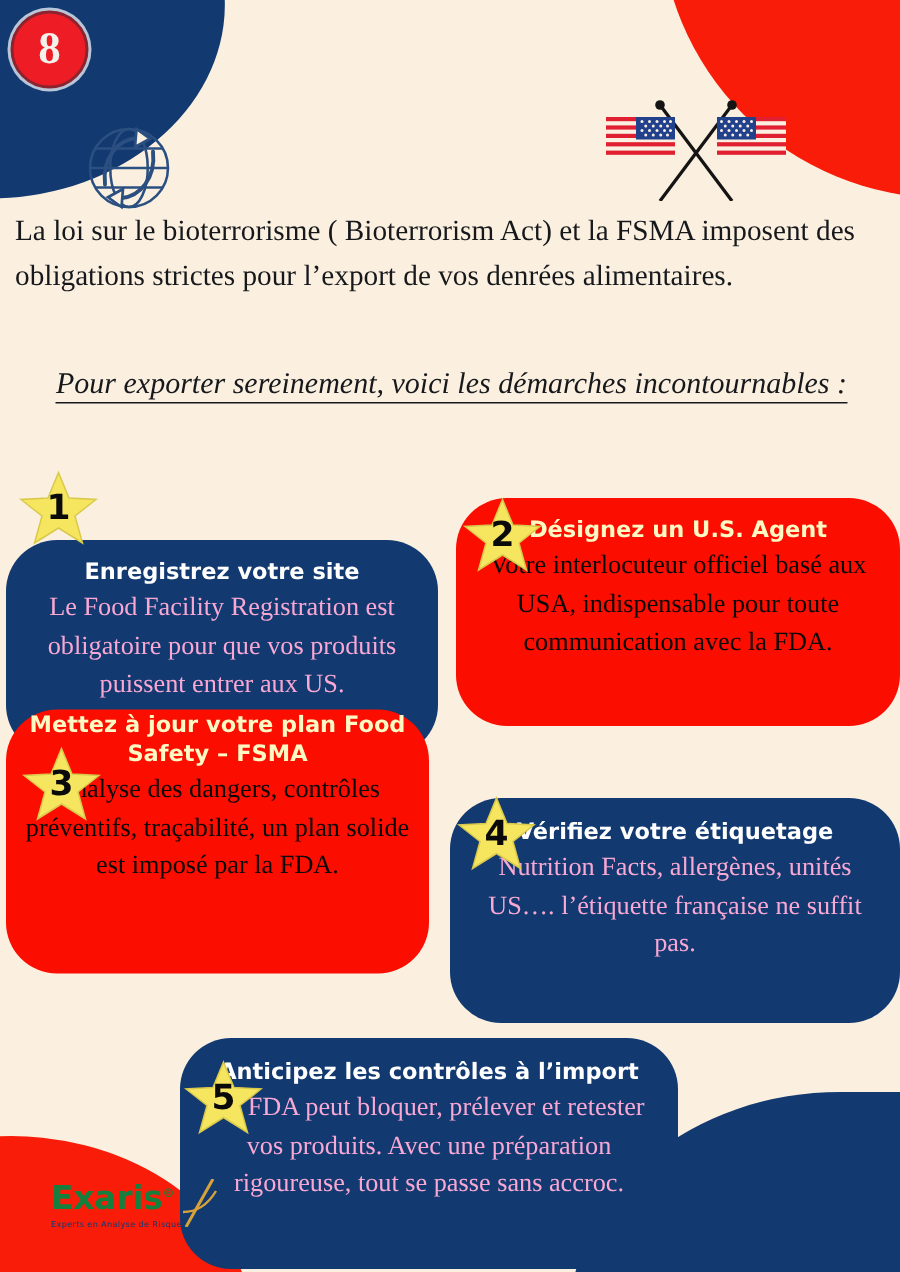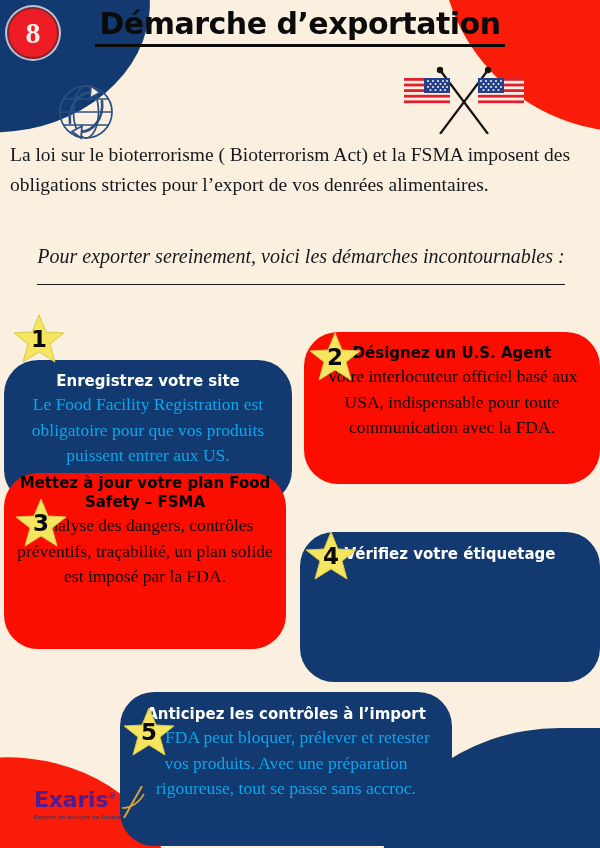--- a/index.html
+++ b/index.html
@@ -144,21 +144,21 @@
     width: 582px;
     text-align: center;
     font-family: "Liberation Serif", serif;
     font-style: italic;
     font-size: 20px;
     color: #16181c;
     z-index: 4;
   }
   .callout span {
     border-bottom: 1.5px solid #16181c;
-    padding-bottom: 17px;
+    padding-bottom: 1px;
   }
 
   
   .card {
     position: absolute;
     border-radius: 34px;
     box-sizing: border-box;
     z-index: 3;
     display: flex;
     flex-direction: column;
@@ -172,33 +172,33 @@
     font-weight: 700;
     font-size: 15px;
     line-height: 1.28;
     text-align: center;
     margin: 0;
     padding: 0 10px;
     width: 100%;
     box-sizing: border-box;
   }
   .card.blue .card-title { color: #ffffff; }
-  .card.red  .card-title { color: #000000; }
+  .card.red  .card-title { color: #fef9c3; }
 
   .card-body {
     font-family: "Liberation Serif", serif;
     font-size: 17.5px;
     line-height: 1.45;
     text-align: center;
     margin: 1px 0 0 0;
     padding: 0 12px;
     width: 100%;
     box-sizing: border-box;
   }
-  .card.blue .card-body { color: #0ea5e9; }
+  .card.blue .card-body { color: #f9a8d4; }
   .card.red  .card-body { color: #0a0a0a; }
 
   
   #card-1 { left: 4px;   top: 318px; width: 288px; height: 144px; padding-top: 12px; margin-top: 42px; }
   #card-2 { left: 304px; top: 332px; width: 296px; height: 152px; padding-top: 12px; }
   #card-3 { left: 4px;   top: 473px; width: 282px; height: 176px; padding-top: 1px; }
   #card-4 { left: 300px; top: 532px; width: 300px; height: 150px; padding-top: 13px; }
   #card-5 { left: 120px; top: 692px; width: 332px; height: 154px; padding-top: 13px; }
 
   
@@ -238,21 +238,21 @@
     position: absolute;
     left: 34px;
     bottom: 28px;
     z-index: 8;
     line-height: 1;
   }
   .logo-name {
     font-family: "DejaVu Sans", sans-serif;
     font-weight: 700;
     font-size: 22px;
-    color: #4c1d95;
+    color: #15803d;
     letter-spacing: -0.2px;
     position: relative;
   }
   .logo-reg {
     font-size: 8px;
     vertical-align: super;
     font-weight: 700;
   }
   .logo-tag {
     font-family: "DejaVu Sans", sans-serif;
@@ -370,21 +370,20 @@
           <circle cx="5.5" cy="12" r="1"></circle>
             <circle cx="10.5" cy="12" r="1"></circle>
             <circle cx="15.5" cy="12" r="1"></circle>
             <circle cx="20.5" cy="12" r="1"></circle>
         </g>
       </g>
     </svg>
   </div>
 
   <div class="title-block">
-    <div><span class="title-line">Démarche d’exportation</span></div>
   </div>
 
   <p class="intro">La loi sur le bioterrorisme ( Bioterrorism Act) et la FSMA imposent des obligations strictes pour l’export de vos denrées alimentaires.</p>
 
   <div class="callout">
     <span>Pour exporter sereinement, voici les démarches incontournables :</span>
   </div>
 
   <div class="card blue" id="card-1">
     <h3 class="card-title">Enregistrez votre site</h3>
@@ -414,20 +413,21 @@
   </div>
   <div class="star" id="star-3">
     <svg viewBox="0 0 54 54" xmlns="http://www.w3.org/2000/svg" aria-hidden="true">
       <polygon points="27,2 34,19 52,20 38,31 43,49 27,39 11,49 16,31 2,20 20,19" fill="#f5e55f" stroke="#d9c94a" stroke-width="1"></polygon>
     </svg>
     <span class="num">3</span>
   </div>
 
   <div class="card blue" id="card-4">
     <h3 class="card-title">Vérifiez votre étiquetage</h3>
+    <p class="card-body">Nutrition Facts, allergènes, unités US…. l’étiquette française ne suffit pas.</p>
   </div>
   <div class="star" id="star-4">
     <svg viewBox="0 0 54 54" xmlns="http://www.w3.org/2000/svg" aria-hidden="true">
       <polygon points="27,2 34,19 52,20 38,31 43,49 27,39 11,49 16,31 2,20 20,19" fill="#f5e55f" stroke="#d9c94a" stroke-width="1"></polygon>
     </svg>
     <span class="num">4</span>
   </div>
 
   <div class="card blue" id="card-5">
     <h3 class="card-title">Anticipez les contrôles à l’import</h3>

